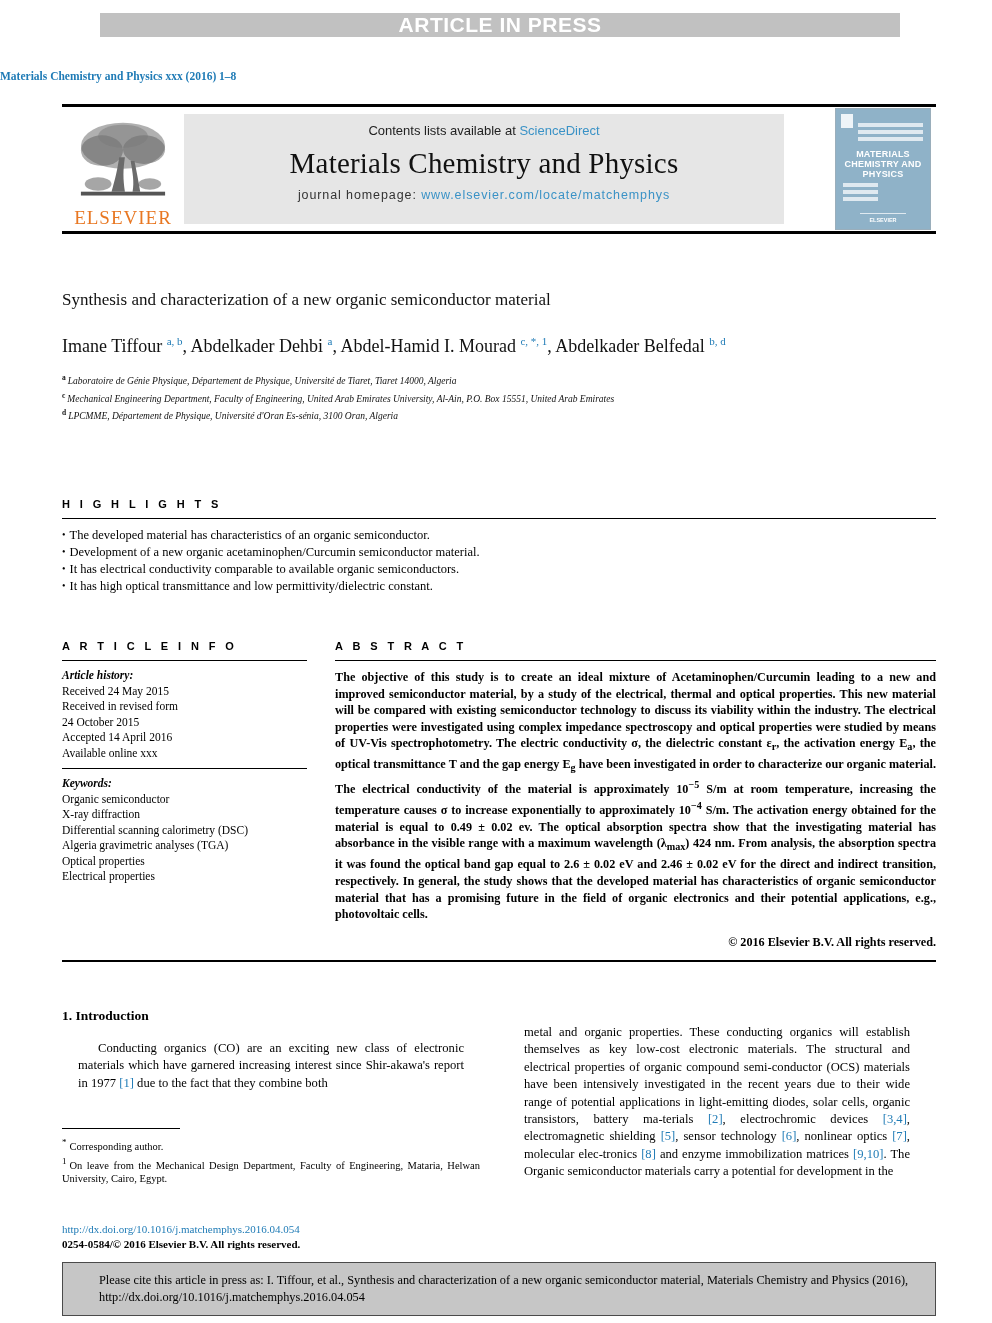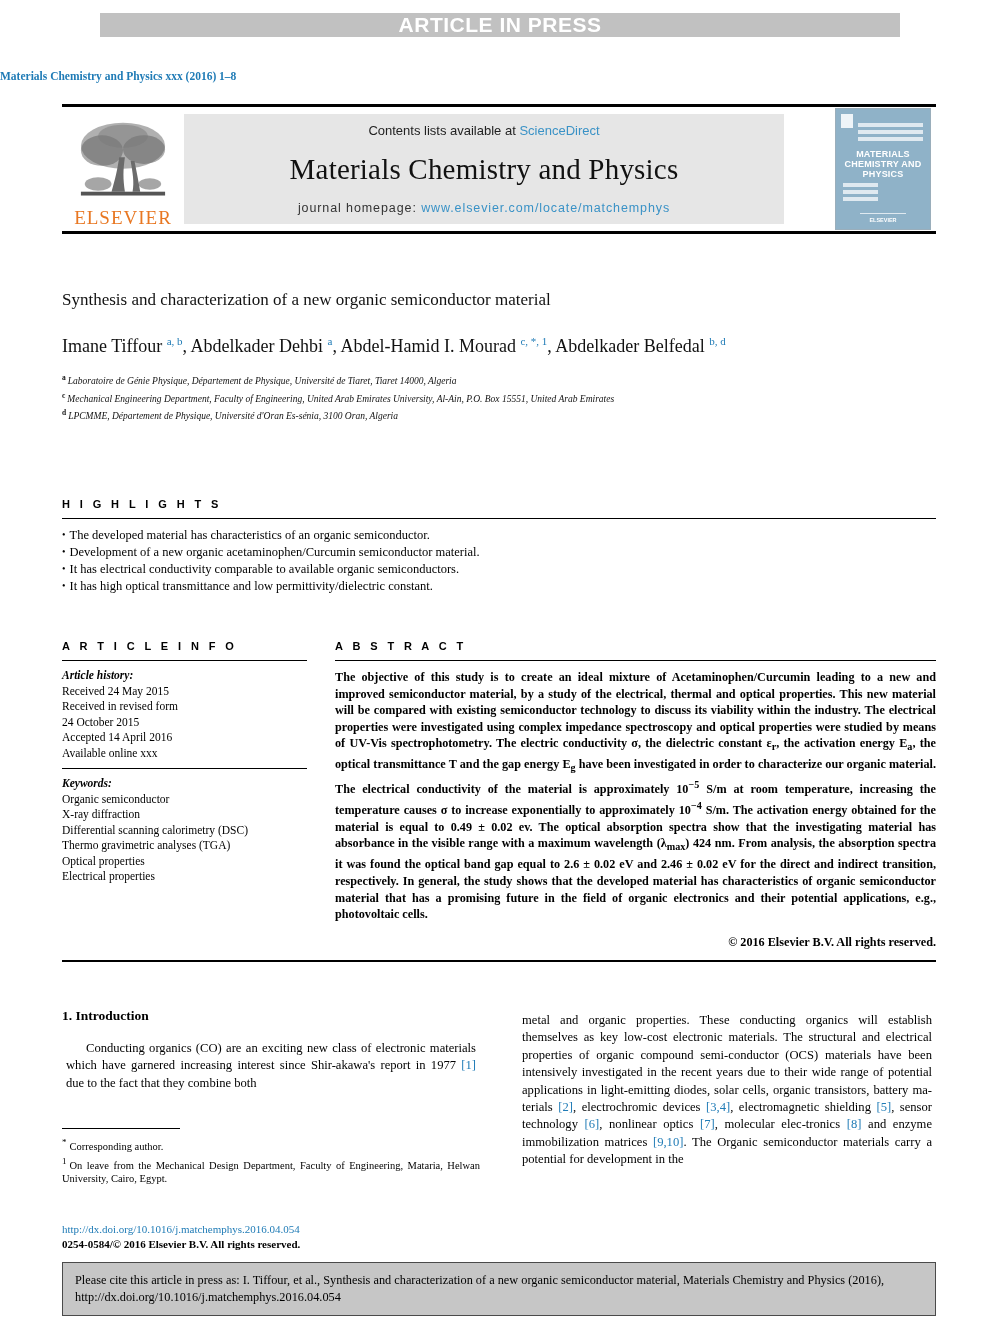--- a/index.html
+++ b/index.html
@@ -92,21 +92,21 @@
     margin-top: 1px;
   }
   .center-block {
     flex: 1 1 auto;
     background: #e6e6e6;
     margin: 7px 0 7px 0;
     display: flex;
     flex-direction: column;
     align-items: center;
     justify-content: space-between;
-    padding: 9px 0 9px 0;
+    padding: 9px 0 22px 0;
     box-sizing: border-box;
   }
   .contents-line {
     font-family: "Liberation Sans", sans-serif;
     font-size: 13px;
     color: #222;
   }
   .sd-link { color: #3a92c6; }
   .journal-title {
     font-family: "Liberation Serif", serif;
@@ -318,39 +318,39 @@
     border-top: 2px solid #000;
   }
 
   
   .body-cols {
     position: absolute;
     left: 62px;
     top: 1008px;
     width: 874px;
     display: flex;
-    gap: 38px;
+    gap: 28px;
   }
   .bcol {
     width: 418px;
     flex: 0 0 418px;
   }
   .sec-title {
     font-family: "Liberation Serif", serif;
     font-weight: bold;
     font-size: 13.5px;
     margin-bottom: 16px;
   }
   .para {
     font-family: "Liberation Serif", serif;
     font-size: 12.6px;
     line-height: 17.4px;
     text-align: justify;
     text-indent: 20px;
-    margin: 4px;
+    margin: 16px;
   }
   .para.noindent { text-indent: 0; }
   .ref { color: #1f7bb6; }
 
   
   .footnotes {
     position: absolute;
     left: 62px;
     top: 1128px;
     width: 418px;
@@ -396,20 +396,21 @@
     background: #c6c6c6;
     border: 1px solid #4a4a4a;
     box-sizing: border-box;
     padding: 9px 12px;
   }
   .cite-text {
     font-family: "Liberation Serif", serif;
     font-size: 12.3px;
     line-height: 17px;
     color: #000;
+    margin-left: 24px;
   }
 </style>
 </head>
 <body>
 
 <div class="page">
 
   <div class="aip-banner">
     <span class="aip-banner-text">ARTICLE IN PRESS</span>
   </div>
@@ -503,21 +504,21 @@
         <div>24 October 2015</div>
         <div>Accepted 14 April 2016</div>
         <div>Available online xxx</div>
       </div>
       <div class="info-rule"></div>
       <div class="info-body">
         <div class="info-label">Keywords:</div>
         <div>Organic semiconductor</div>
         <div>X-ray diffraction</div>
         <div>Differential scanning calorimetry (DSC)</div>
-        <div>Thermo gravimetric analyses (TGA)</div>
+        <div>Algeria gravimetric analyses (TGA)</div>
         <div>Optical properties</div>
         <div>Electrical properties</div>
       </div>
     </div>
 
     <div class="col-abstract">
       <div class="sec-head">A B S T R A C T</div>
       <div class="abs-rule"></div>
       <div class="abstract-body">The objective of this study is to create an ideal mixture of Acetaminophen/Curcumin leading to a new and improved semiconductor material, by a study of the electrical, thermal and optical properties. This new material will be compared with existing semiconductor technology to discuss its viability within the industry. The electrical properties were investigated using complex impedance spectroscopy and optical properties were studied by means of UV-Vis spectrophotometry. The electric conductivity σ, the dielectric constant ε<sub>r</sub>, the activation energy E<sub>a</sub>, the optical transmittance T and the gap energy E<sub>g</sub> have been investigated in order to characterize our organic material. The electrical conductivity of the material is approximately 10<sup>−5</sup> S/m at room temperature, increasing the temperature causes σ to increase exponentially to approximately 10<sup>−4</sup> S/m. The activation energy obtained for the material is equal to 0.49 ± 0.02 ev. The optical absorption spectra show that the investigating material has absorbance in the visible range with a maximum wavelength (λ<sub>max</sub>) 424 nm. From analysis, the absorption spectra it was found the optical band gap equal to 2.6 ± 0.02 eV and 2.46 ± 0.02 eV for the direct and indirect transition, respectively. In general, the study shows that the developed material has characteristics of organic semiconductor material that has a promising future in the field of organic electronics and their potential applications, e.g., photovoltaic cells.</div>
       <div class="copyright">© 2016 Elsevier B.V. All rights reserved.</div>

